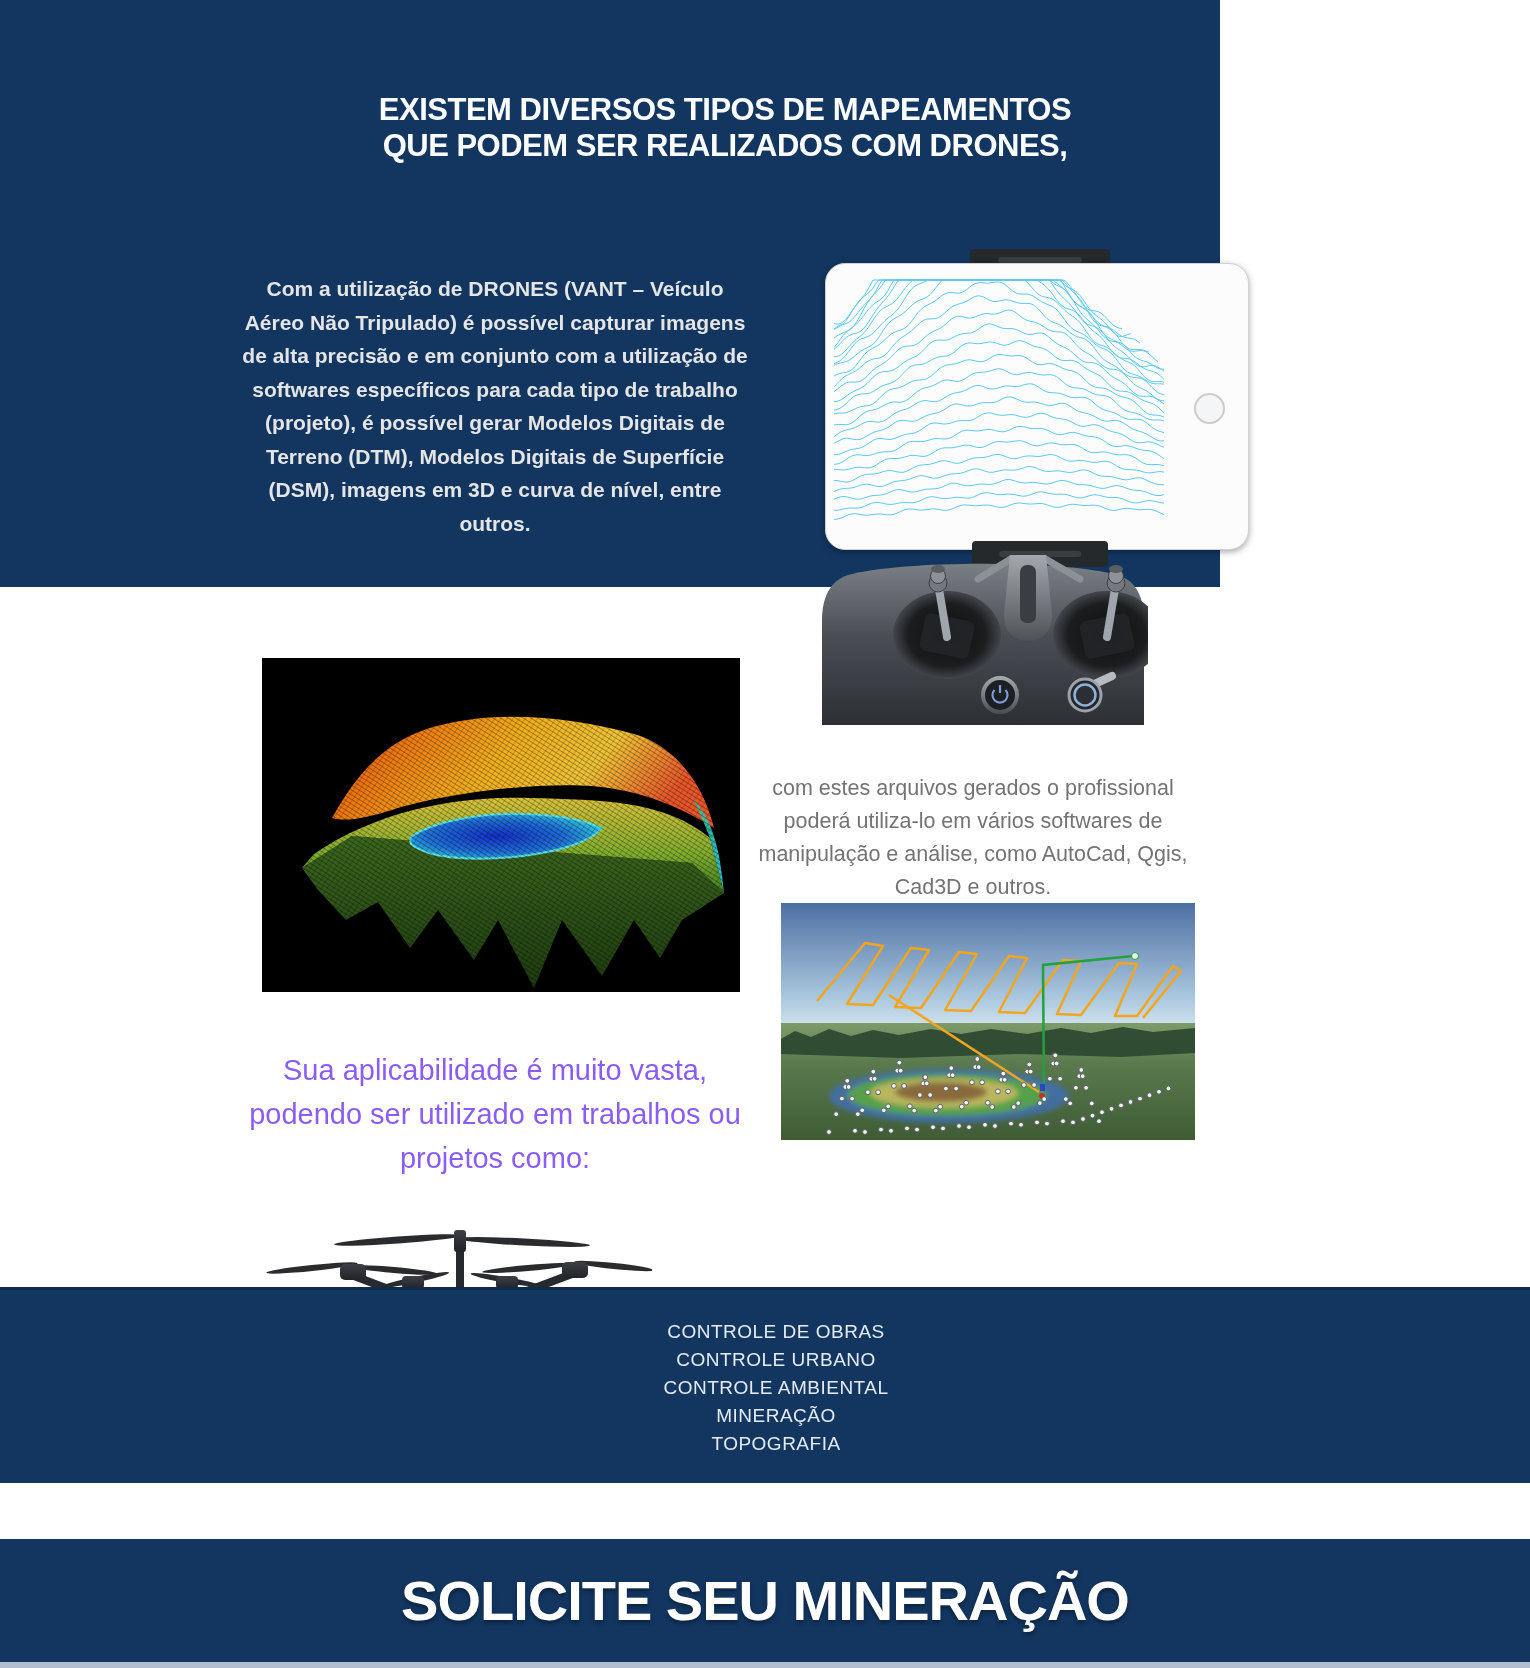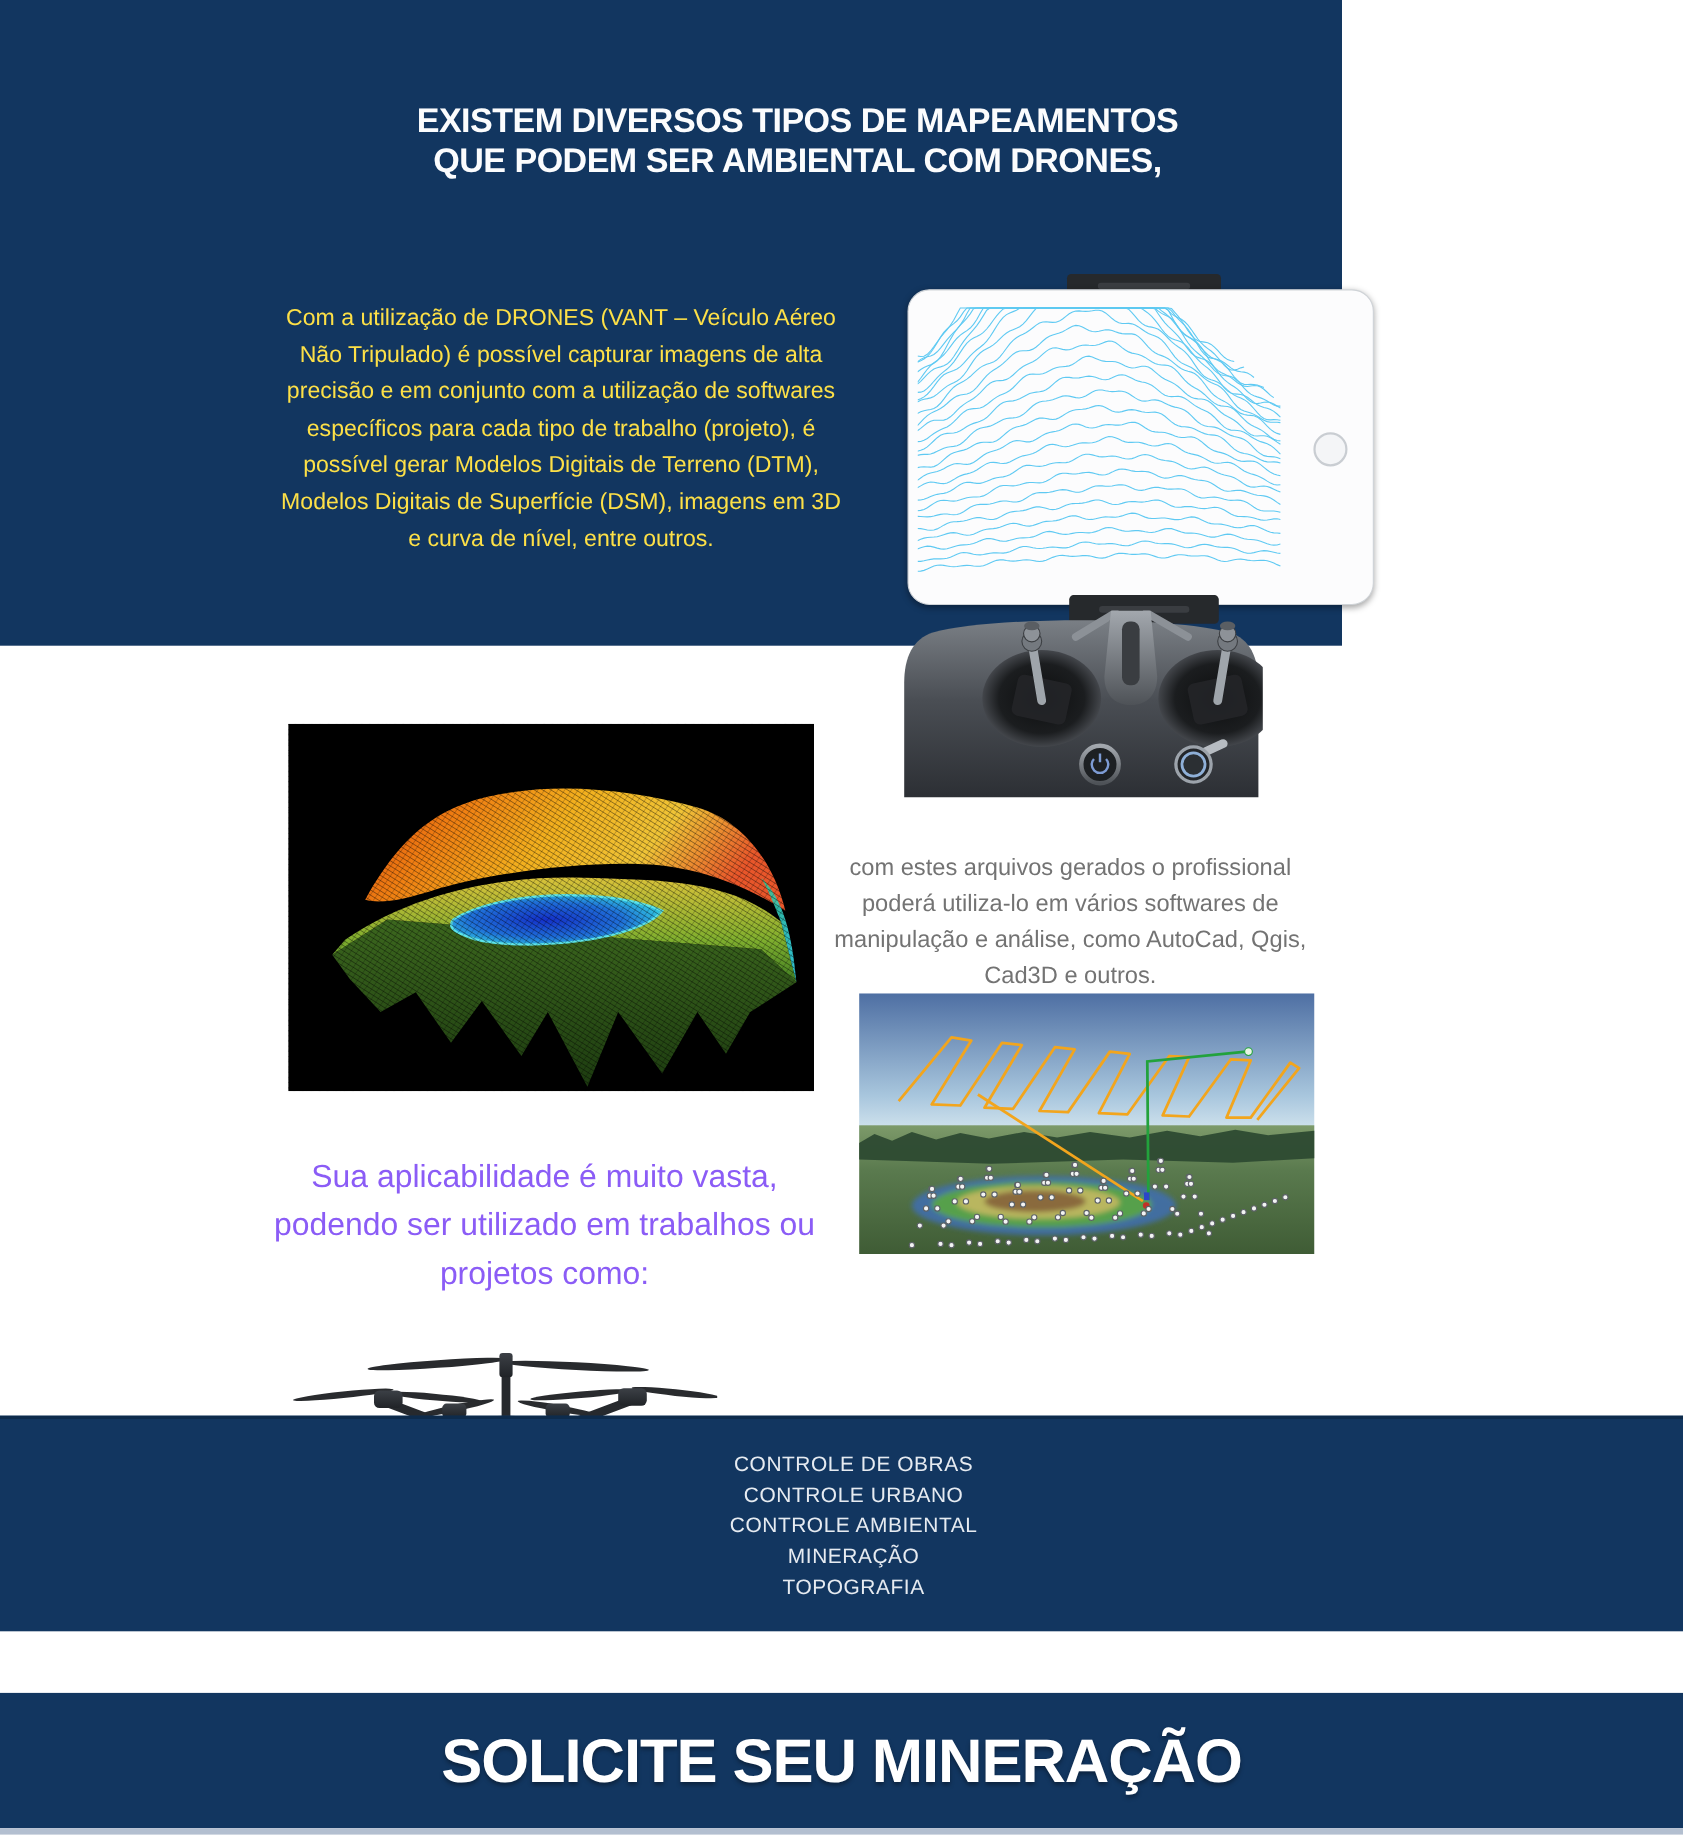--- a/index.html
+++ b/index.html
@@ -5,22 +5,22 @@
   html,body{margin:0;padding:0;}
   body{
     width:1530px;height:1668px;position:relative;background:#ffffff;
     font-family:"Liberation Sans", sans-serif;overflow:hidden;
   }
   .abs{position:absolute;}
   
   .sec-hero{left:0;top:0;width:1220px;height:587px;background:#123660;}
   .hero-heading{left:0;top:92px;width:1450px;text-align:center;color:#fbfcfd;
     font-weight:bold;font-size:31px;line-height:36px;letter-spacing:-0.5px;}
-  .hero-paragraph{left:250px;top:272px;width:520px;text-align:center;color:#fde047;
-    font-size:21px;line-height:33.5px;}
+  .hero-paragraph{left:235px;top:272px;width:520px;text-align:center;color:#e5e5e5;
+    font-size:21px;line-height:33.5px;font-weight:bold;}
   
   .clamp{background:#26292c;border-radius:4px;}
   .clamp-inner{position:absolute;left:50%;top:50%;transform:translate(-50%,-50%);
     width:60%;height:6px;background:#3a3d41;border-radius:3px;}
   .tablet{left:825px;top:263px;width:422px;height:285px;background:#fcfcfd;
     border:1px solid #cfd3d7;border-radius:20px;box-shadow:0 2px 6px rgba(0,0,0,.35);}
   .tablet-screen{position:absolute;left:8px;top:8px;width:334px;height:267px;overflow:hidden;}
   .home-btn{position:absolute;left:368px;top:129px;width:27px;height:27px;border-radius:50%;
     border:2px solid #c9cdd2;background:#f4f5f7;}
   
@@ -40,21 +40,21 @@
     text-shadow:0 3px 4px rgba(0,0,0,.35);cursor:pointer;}
   .bottom-strip{left:0;top:1662px;width:1530px;height:6px;background:#b3bfd0;}
   svg{display:block;}
 </style>
 </head>
 <body>
 
 <div class="abs sec-hero">
   <div class="abs hero-heading">
     <div>EXISTEM DIVERSOS TIPOS DE MAPEAMENTOS</div>
-    <div>QUE PODEM SER AMBIENTAL COM DRONES,</div>
+    <div>QUE PODEM SER REALIZADOS COM DRONES,</div>
   </div>
   <div class="abs hero-paragraph">Com a utilização de DRONES (VANT – Veículo Aéreo Não Tripulado) é possível capturar imagens de alta precisão e em conjunto com a utilização de softwares específicos para cada tipo de trabalho (projeto), é possível gerar Modelos Digitais de Terreno (DTM), Modelos Digitais de Superfície (DSM), imagens em 3D e curva de nível, entre outros.</div>
 </div>
 
 <div class="abs clamp" style="left:970px;top:249px;width:140px;height:22px;">
     <div class="clamp-inner"></div>
   </div>
 <div class="abs tablet">
   <div class="tablet-screen">
     <svg width="334" height="267" viewBox="0 0 334 267">

